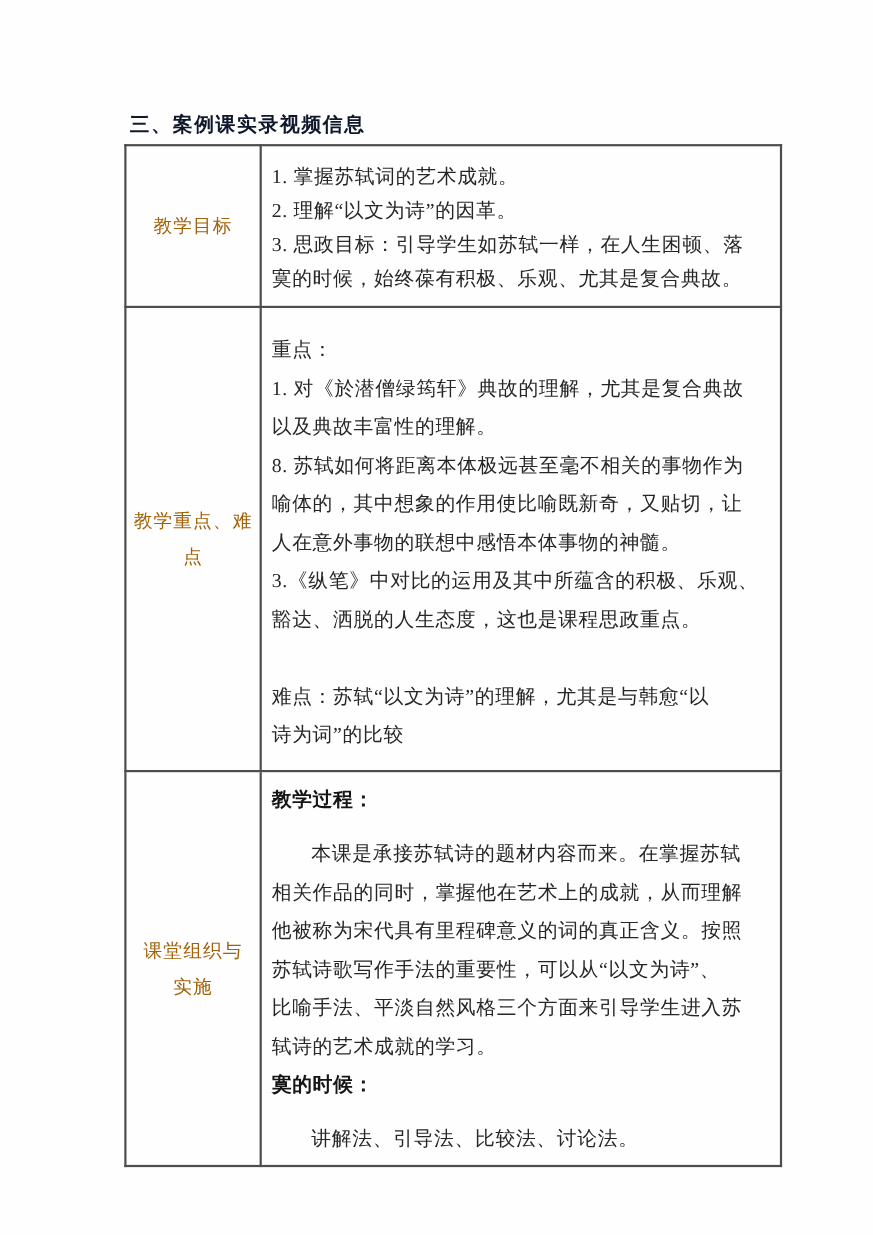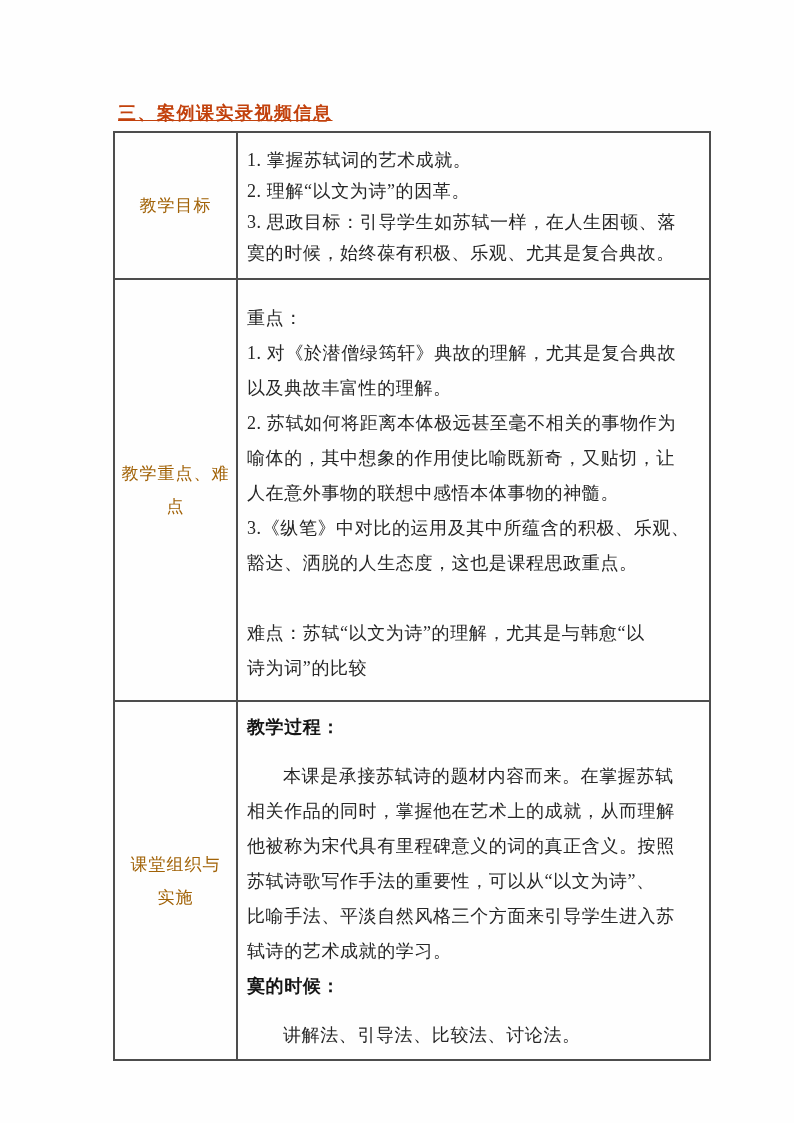--- a/index.html
+++ b/index.html
@@ -16,23 +16,22 @@
     color: #262626;
     overflow: hidden;
   }
   .doc-title {
     position: absolute;
     left: 118px;
     top: 101px;
     font-size: 18px;
     font-weight: bold;
     letter-spacing: 1.5px;
-    color: #c2410c;
+    color: #0f172a;
     white-space: nowrap;
-    text-decoration: underline;
   }
   table.info-table {
     position: absolute;
     left: 113px;
     top: 131px;
     width: 567px;
     border-collapse: collapse;
     table-layout: fixed;
   }
   table.info-table td {
@@ -96,21 +95,21 @@
 
       <tr class="row-keypoints">
         <td class="label-cell">
           <span class="label-line">教学重点、难</span>
           <span class="label-line">点</span>
         </td>
         <td class="content-cell">
           <div class="line">重点：</div>
           <div class="line">1. 对《於潜僧绿筠轩》典故的理解，尤其是复合典故</div>
           <div class="line">以及典故丰富性的理解。</div>
-          <div class="line">2. 苏轼如何将距离本体极远甚至毫不相关的事物作为</div>
+          <div class="line">8. 苏轼如何将距离本体极远甚至毫不相关的事物作为</div>
           <div class="line">喻体的，其中想象的作用使比喻既新奇，又贴切，让</div>
           <div class="line">人在意外事物的联想中感悟本体事物的神髓。</div>
           <div class="line">3.《纵笔》中对比的运用及其中所蕴含的积极、乐观、</div>
           <div class="line">豁达、洒脱的人生态度，这也是课程思政重点。</div>
           <div class="line blank"></div>
           <div class="line">难点：苏轼“以文为诗”的理解，尤其是与韩愈“以</div>
           <div class="line">诗为词”的比较</div>
         </td>
       </tr>
 

